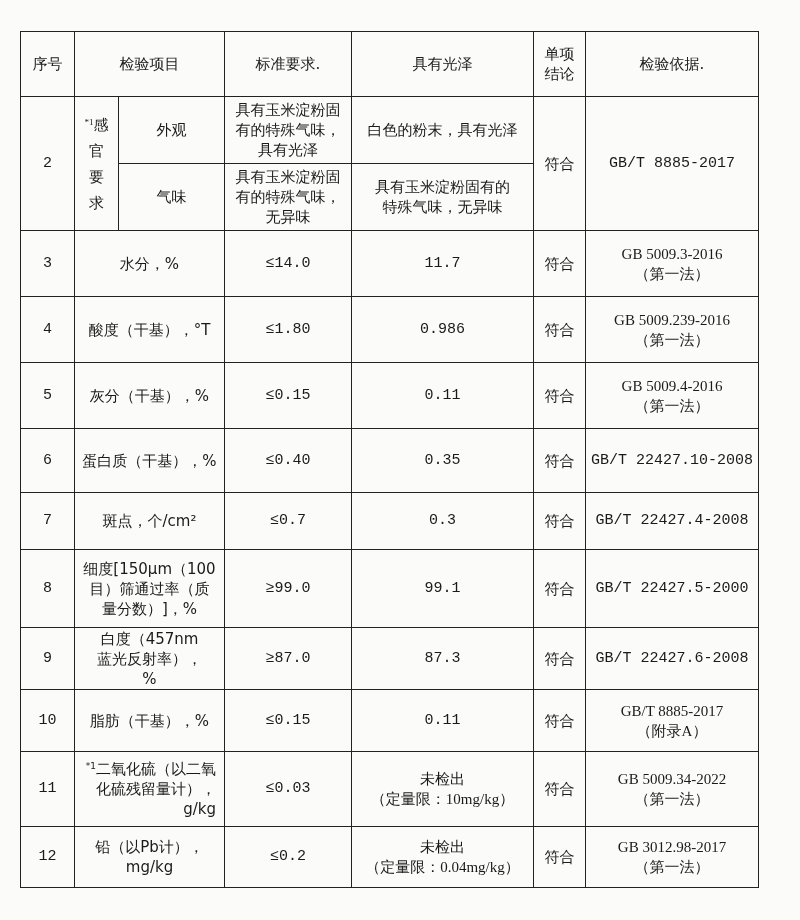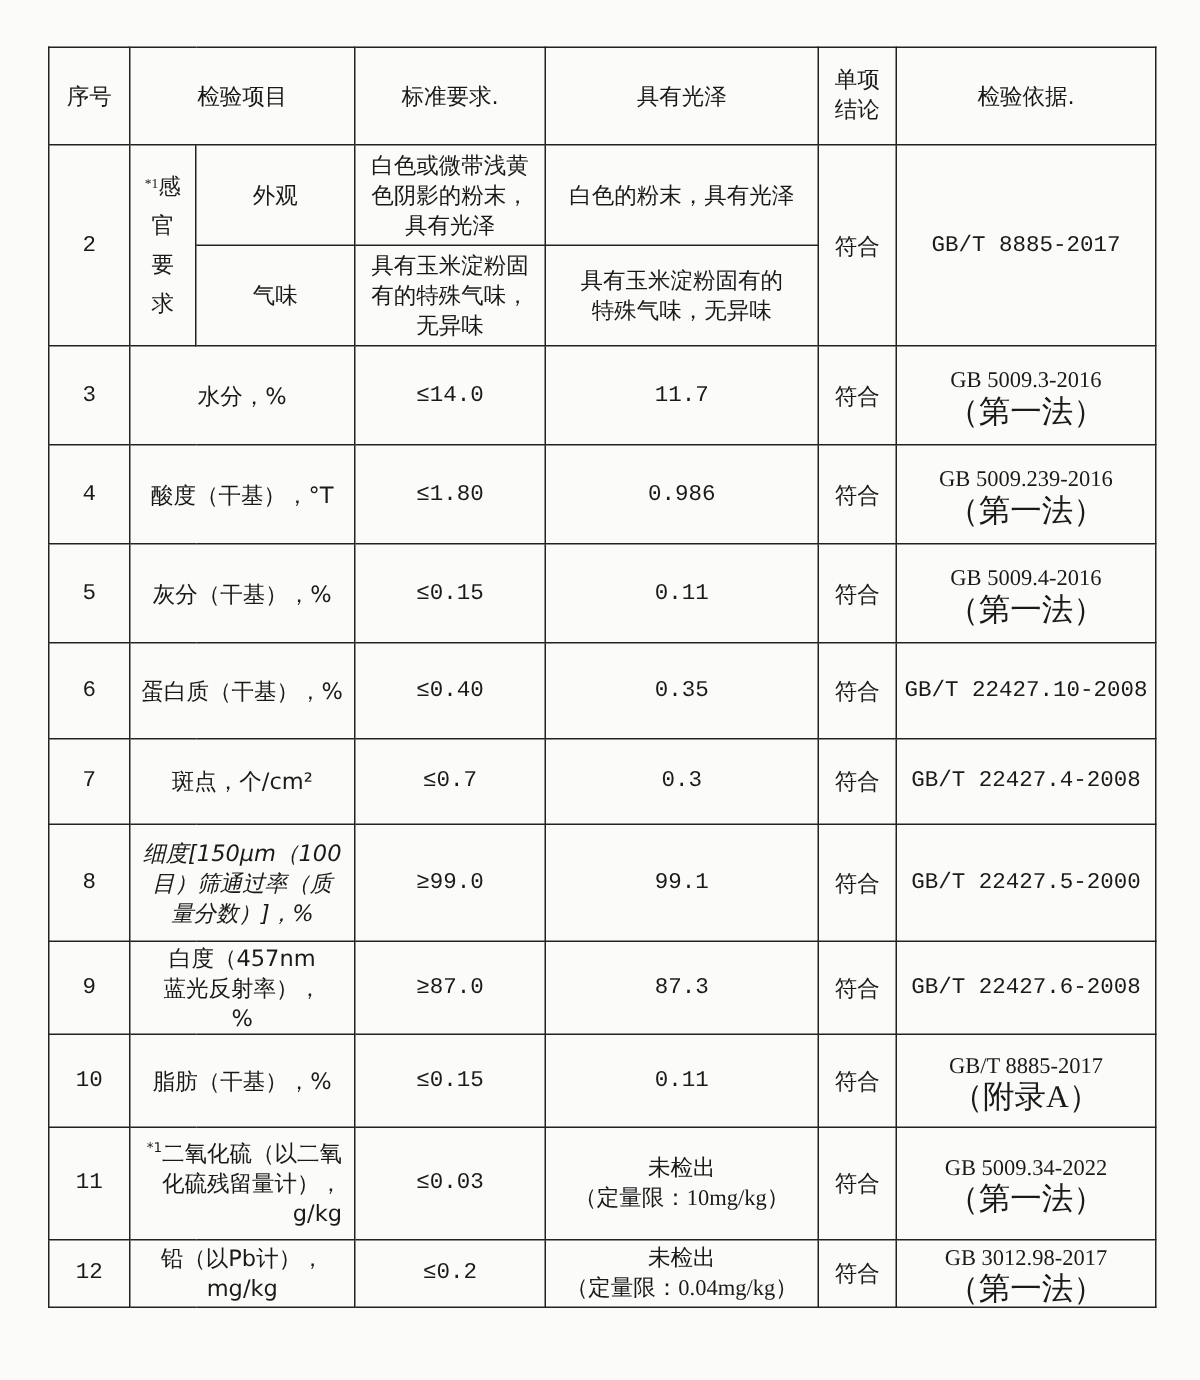--- a/index.html
+++ b/index.html
@@ -1,29 +1,29 @@
 <!DOCTYPE html>
 <html><head>
 <meta charset="utf-8">
 <style>
   html, body { margin:0; padding:0; }
   body {
     width:800px; height:920px; background:#fbfbfa; position:relative; overflow:hidden;
     font-family:"DejaVu Serif","Liberation Serif",serif; color:#1a1a1a;
   }
   table.report {
-    position:absolute; left:32px; top:31px; border-collapse:collapse;
+    position:absolute; left:20px; top:31px; border-collapse:collapse;
     table-layout:fixed;
   }
   table.report td, table.report th {
     border:1.6px solid #222; text-align:center; vertical-align:middle;
     font-weight:normal; padding:0 3px; line-height:20px; font-size:15px;
   }
   .mono { font-family:"Liberation Mono","DejaVu Sans Mono",monospace; font-size:15px; }
-  .cn { font-family:"DejaVu Sans","Liberation Sans",sans-serif; font-size:21px; }
+  .cn { font-family:"DejaVu Sans","Liberation Sans",sans-serif; font-size:15px; }
   .sup { font-size:9px; vertical-align:top; position:relative; top:-3px; }
   .small-line { display:block;font-family:Liberation Serif, serif; }
 </style>
 </head>
 <body>
 
 <table class="report">
   <colgroup>
     <col style="width:54px">
     <col style="width:44px">
@@ -50,21 +50,21 @@
 
     <tr style="height:67px">
       <td class="mono" rowspan="2">2</td>
       <td class="cn" rowspan="2" style="line-height:26px;">
         <span class="small-line"><span class="sup">*1</span><span>感</span></span>
         <span class="small-line">官</span>
         <span class="small-line">要</span>
         <span class="small-line">求</span>
       </td>
       <td class="cn">外观</td>
-      <td class="cn" style="padding:0 6px;">白色或微带浅黄色阴影的粉末，具有光泽</td>
+      <td class="cn" style="padding:0 6px;">具有玉米淀粉固有的特殊气味，具有光泽</td>
       <td class="cn">白色的粉末，具有光泽</td>
       <td class="cn" rowspan="2">符合</td>
       <td class="mono" rowspan="2">GB/T 8885-2017</td>
     </tr>
     <tr style="height:67px">
       <td class="cn">气味</td>
       <td class="cn" style="padding:0 6px;">具有玉米淀粉固有的特殊气味，无异味</td>
       <td class="cn" style="padding:0 18px;">具有玉米淀粉固有的特殊气味，无异味</td>
     </tr>
 
@@ -117,21 +117,21 @@
       <td class="mono">7</td>
       <td class="cn" colspan="2">斑点，个/cm²</td>
       <td class="mono">≤0.7</td>
       <td class="mono">0.3</td>
       <td class="cn">符合</td>
       <td class="mono">GB/T 22427.4-2008</td>
     </tr>
 
     <tr style="height:78px">
       <td class="mono">8</td>
-      <td class="cn" colspan="2" style="padding:0 8px;font-style:italic;">细度[150μm（100目）筛通过率（质量分数）]，%</td>
+      <td class="cn" colspan="2" style="padding:0 8px;">细度[150μm（100目）筛通过率（质量分数）]，%</td>
       <td class="mono">≥99.0</td>
       <td class="mono">99.1</td>
       <td class="cn">符合</td>
       <td class="mono">GB/T 22427.5-2000</td>
     </tr>
 
     <tr style="height:62px">
       <td class="mono">9</td>
       <td class="cn" colspan="2" style="padding:0 22px;">白度（457nm蓝光反射率），%</td>
       <td class="mono">≥87.0</td>
@@ -160,21 +160,21 @@
         <span class="small-line">未检出</span>
         <span class="small-line">（定量限：10mg/kg）</span>
       </td>
       <td class="cn">符合</td>
       <td class="mono">
         <span class="small-line">GB 5009.34-2022</span>
         <span class="small-line cn">（第一法）</span>
       </td>
     </tr>
 
-    <tr style="height:45px">
+    <tr style="height:61px">
       <td class="mono">12</td>
       <td class="cn" colspan="2" style="padding:0 14px;">铅（以Pb计），mg/kg</td>
       <td class="mono">≤0.2</td>
       <td class="cn">
         <span class="small-line">未检出</span>
         <span class="small-line">（定量限：0.04mg/kg）</span>
       </td>
       <td class="cn">符合</td>
       <td class="mono">
         <span class="small-line">GB 3012.98-2017</span>

